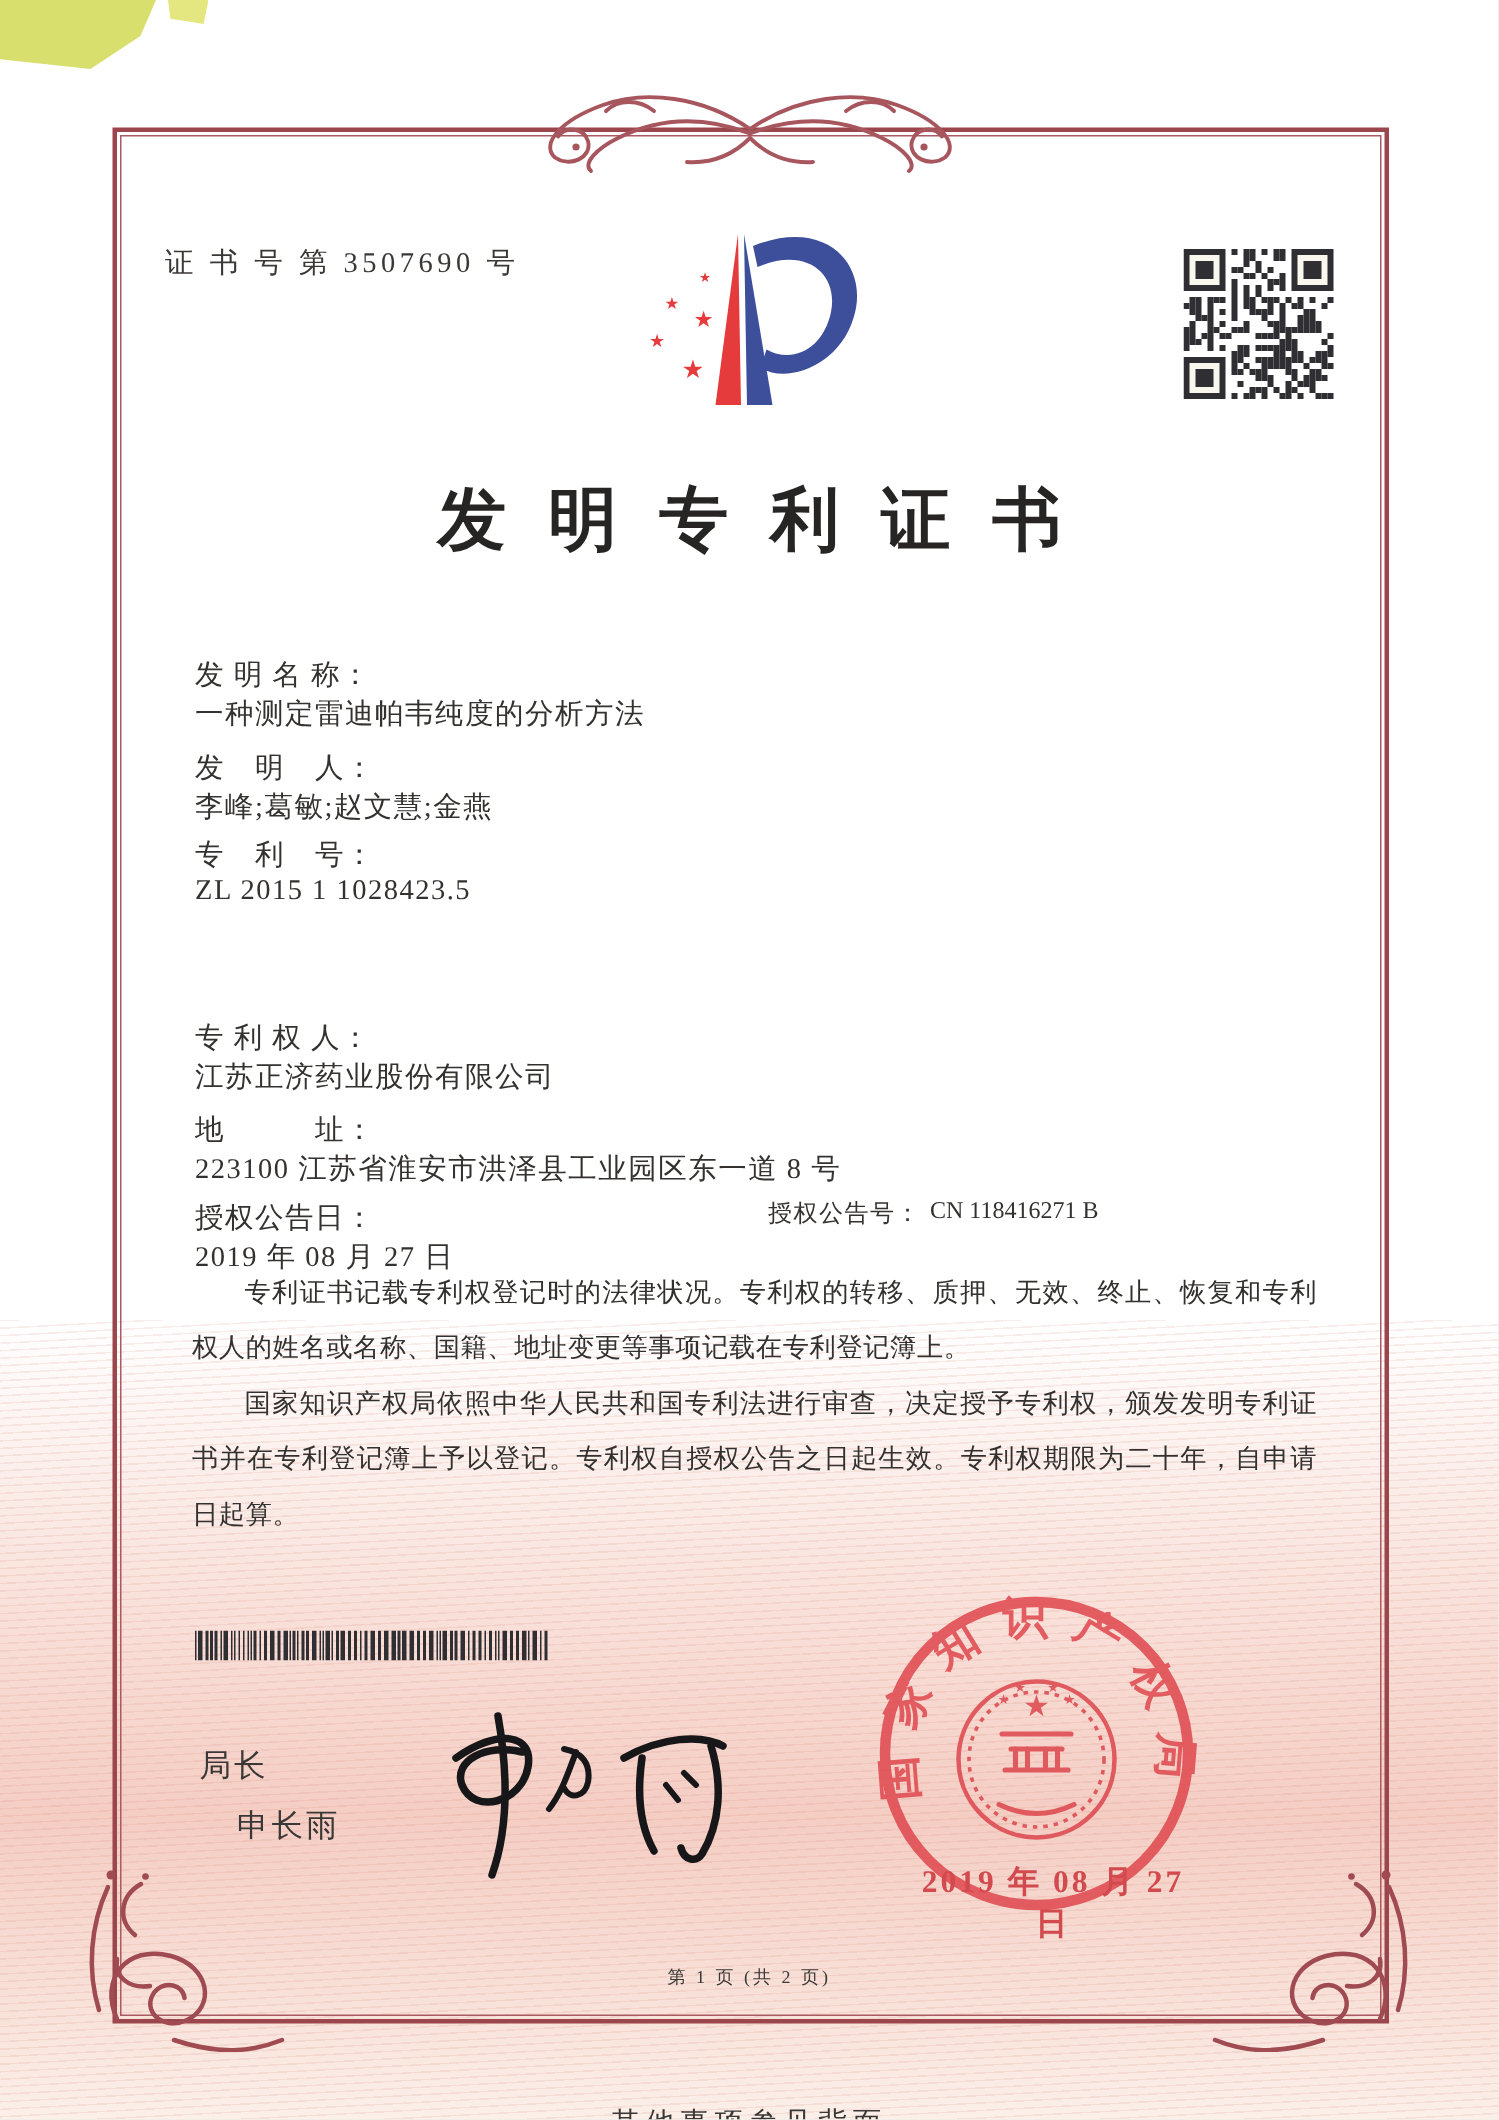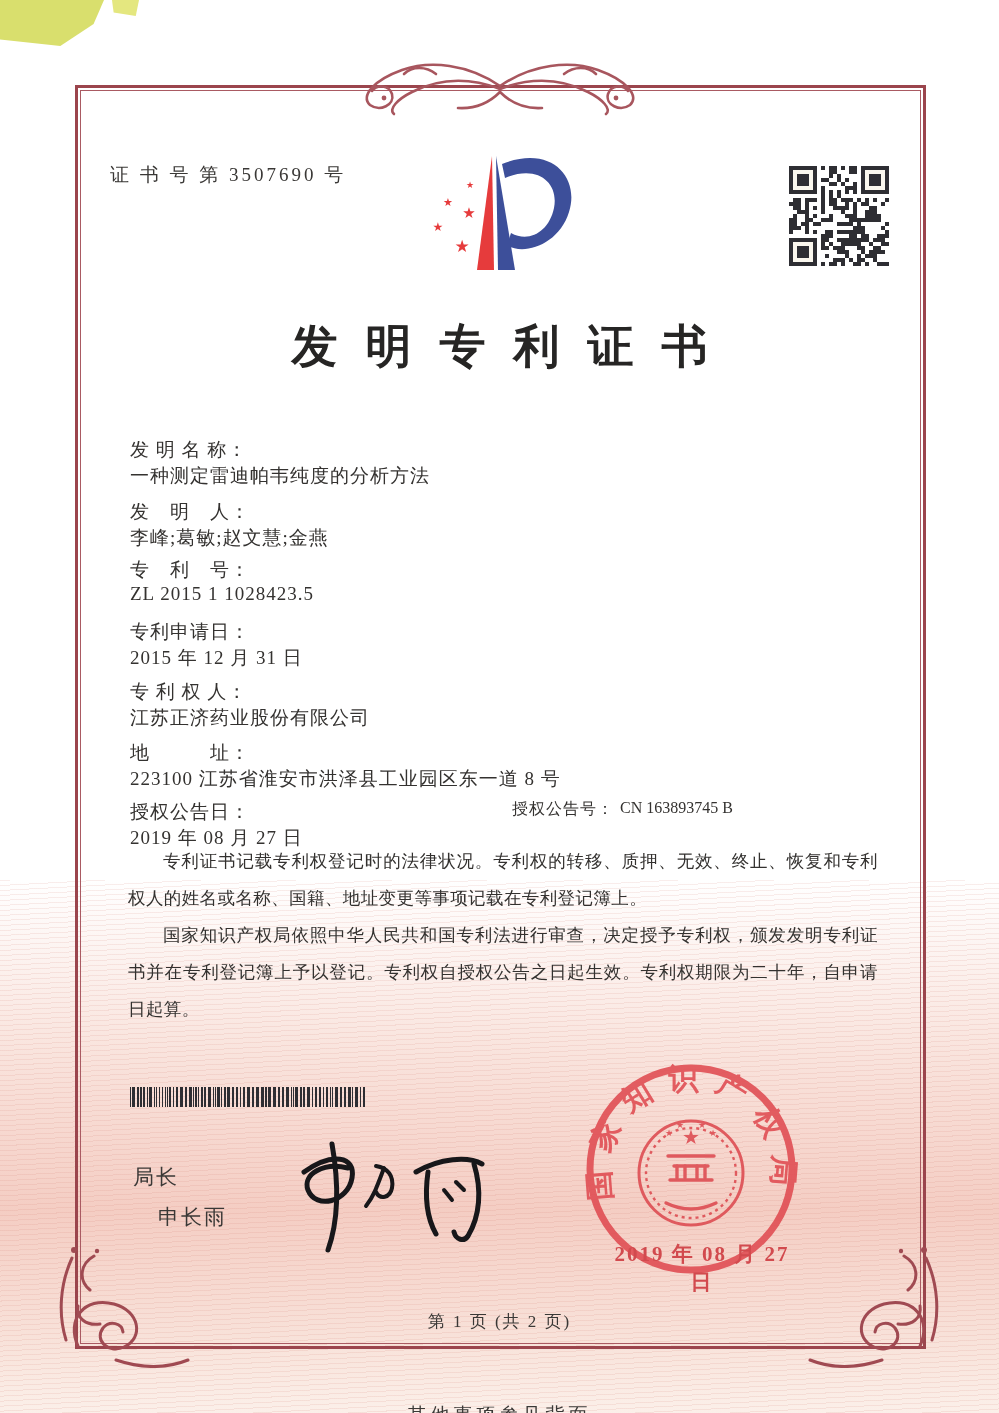--- a/index.html
+++ b/index.html
@@ -39,21 +39,21 @@
   .paras{position:absolute;left:128px;top:843px;width:750px;}
   .paras p{margin:0;font-size:17.5px;line-height:2.12;text-indent:2em;
     letter-spacing:.4px;text-align:justify;color:#33312f;}
   .signer-title{position:absolute;left:133px;top:1163px;font-size:21px;letter-spacing:2px;
     font-family:"Liberation Sans","DejaVu Sans",sans-serif;color:#3a3836;}
   .signer-name{position:absolute;left:133px;top:1203px;font-size:21px;letter-spacing:2px;
     font-family:"Liberation Sans","DejaVu Sans",sans-serif;color:#3a3836;margin-left:25px;}
   .seal-date{position:absolute;left:602px;top:1240px;width:200px;text-align:center;
     font-size:21px;letter-spacing:2px;color:#d24a4e;font-weight:600;}
   .page-info{position:absolute;left:0;top:1310px;width:999px;text-align:center;
-    font-size:17px;letter-spacing:2px;color:#3a3836;}
+    font-size:12px;letter-spacing:2px;color:#3a3836;}
   .footer-note{position:absolute;left:0;top:1370px;width:999px;text-align:center;
     font-size:19px;letter-spacing:4px;color:#3a3836;margin-top:32px;}
   svg{display:block;}
 </style>
 </head>
 <body>
 
 <div class="page">
 
   <div class="scan-tab1"></div>
@@ -350,39 +350,35 @@
     <span class="value">一种测定雷迪帕韦纯度的分析方法</span>
   </div>
   <div class="row r2">
     <span class="label">发　明　人：</span>
     <span class="value">李峰;葛敏;赵文慧;金燕</span>
   </div>
   <div class="row r3">
     <span class="label">专　利　号：</span>
     <span class="value">ZL 2015 1 1028423.5</span>
   </div>
-  <div class="row r4">
-    <span class="label">专利申请日：</span>
-    <span class="value">2015 年 12 月 31 日</span>
-  </div>
   <div class="row r5">
     <span class="label">专 利 权 人：</span>
     <span class="value">江苏正济药业股份有限公司</span>
   </div>
   <div class="row r6">
     <span class="label">地　　　址：</span>
     <span class="value">223100 江苏省淮安市洪泽县工业园区东一道 8 号</span>
   </div>
   <div class="row grant-left">
     <span class="label">授权公告日：</span>
     <span class="value">2019 年 08 月 27 日</span>
   </div>
   <div class="grant-right">
     <span class="label">授权公告号：</span>
-    <span class="value">CN 163893745 B</span>
+    <span class="value">CN 118416271 B</span>
   </div>
 
   <div class="paras">
     <p>专利证书记载专利权登记时的法律状况。专利权的转移、质押、无效、终止、恢复和专利权人的姓名或名称、国籍、地址变更等事项记载在专利登记簿上。</p>
     <p>国家知识产权局依照中华人民共和国专利法进行审查，决定授予专利权，颁发发明专利证书并在专利登记簿上予以登记。专利权自授权公告之日起生效。专利权期限为二十年，自申请日起算。</p>
   </div>
 
   <svg class="orn" style="left:130px;top:1087px" width="238" height="20" viewBox="0 0 238 20" id="barcode">
       <rect x="0" y="0" width="1" height="20" fill="#2e2e33"></rect>
       <rect x="2" y="0" width="3" height="20" fill="#2e2e33"></rect>

